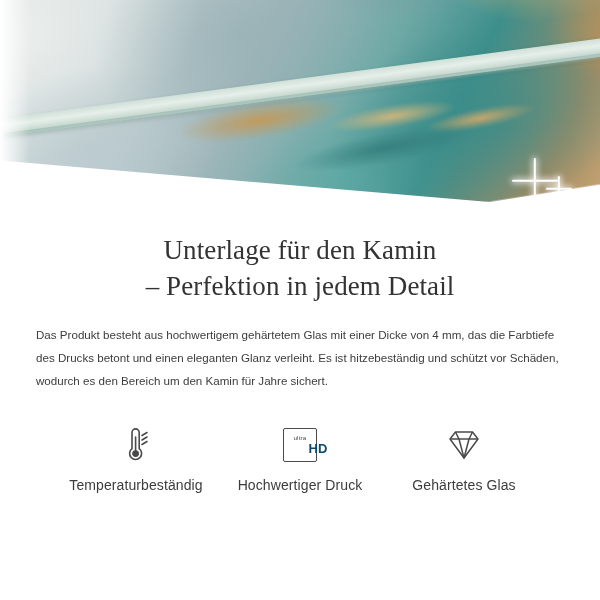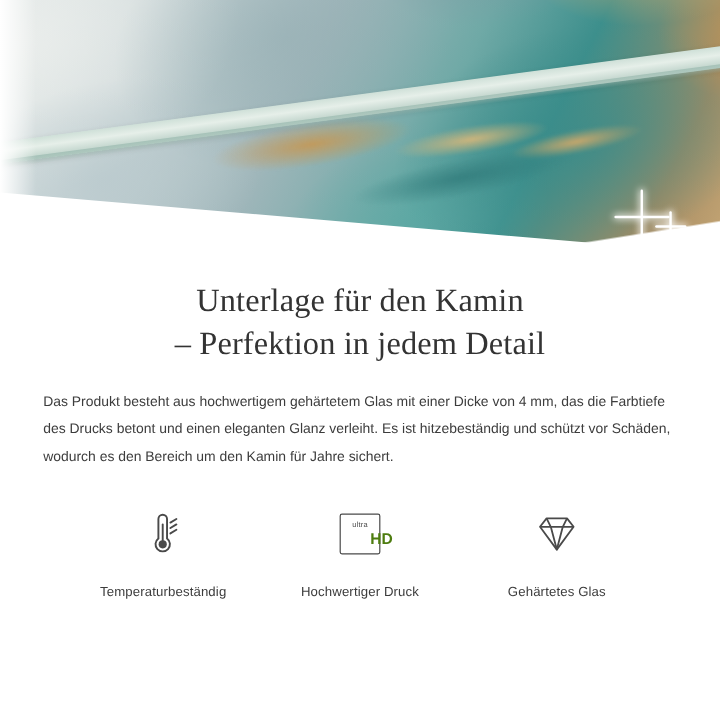--- a/index.html
+++ b/index.html
@@ -186,40 +186,40 @@
   }
 
   .feature-icon {
     height: 46px;
     display: flex;
     align-items: center;
     justify-content: center;
   }
 
   .feature-label {
-    margin-top: 20px;
-    font-size: 11px;
+    margin-top: 9px;
+    font-size: 14px;
     color: #3c3c3c;
     text-align: center;
     letter-spacing: 0.1px;
   }
 
   .ultrahd-box {
     width: 34px;
     height: 34px;
     border: 1.6px solid #4a4a4a;
     border-radius: 2px;
     display: flex;
     flex-direction: column;
     align-items: center;
     justify-content: center;
     line-height: 1;
   }
   .ultrahd-box .u1 { font-size: 6.2px; color: #4a4a4a; letter-spacing: 0.2px; }
-  .ultrahd-box .u2 { font-size: 13px; font-weight: 700; color: #4d7c0f; margin-top: 1px; padding-left: 36px; }
+  .ultrahd-box .u2 { font-size: 13px; font-weight: 700; color: #0c4a6e; margin-top: 1px; padding-left: 36px; }
 </style>
 </head>
 <body>
 
 <div class="page">
 
   <div class="hero">
     <div class="hero-plate"></div>
     <div class="hero-swirl-a"></div>
     <div class="hero-swirl-b"></div>

